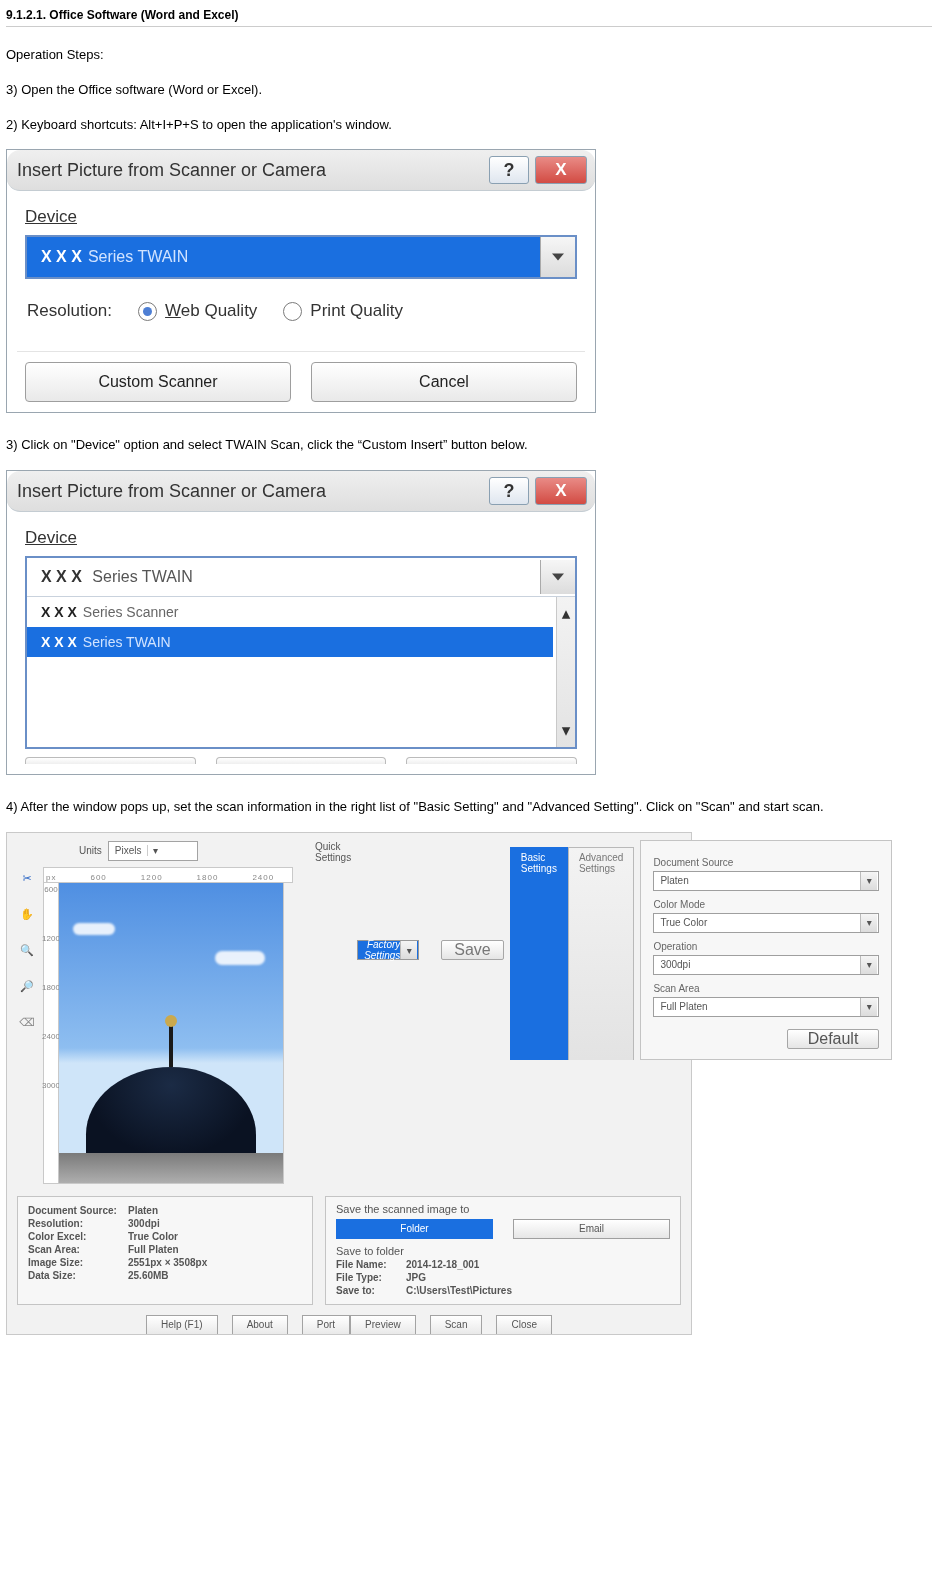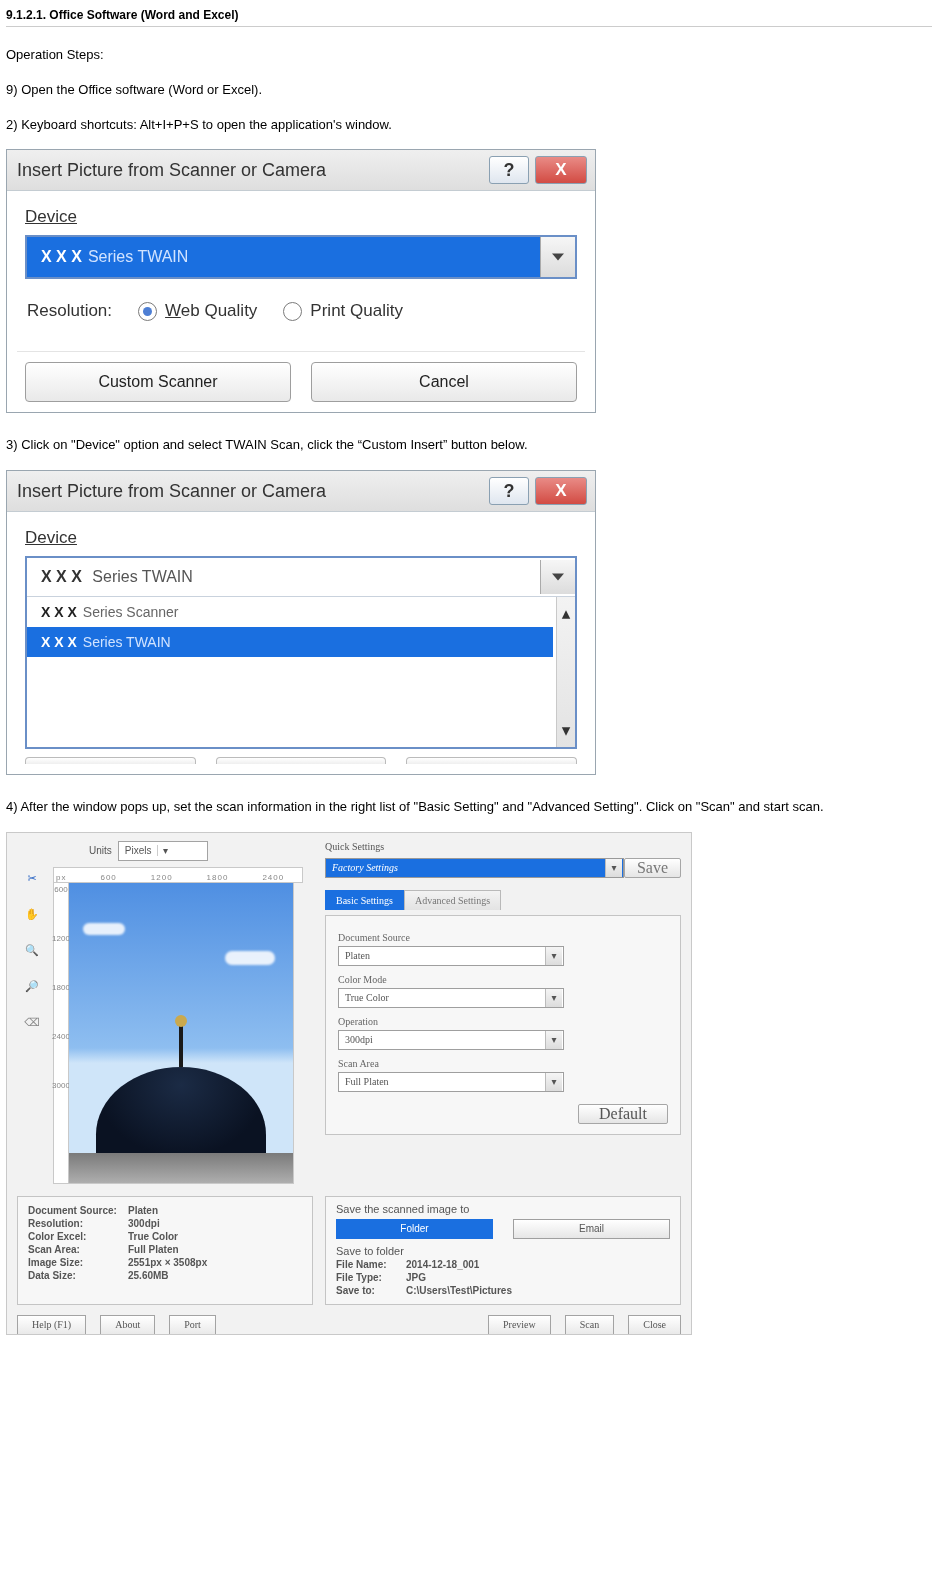--- a/index.html
+++ b/index.html
@@ -32,20 +32,21 @@
   }
   .dlg-titlebar {
     display: flex;
     align-items: center;
     justify-content: space-between;
     padding: 6px 8px 6px 10px;
     background: linear-gradient(#efefef, #dedede);
     border-bottom: 1px solid #c4ccd2;
     font-size: 18px;
     color: #333;
+    border-radius: 13px;
   }
   .dlg-titlebar-right {
     display: flex;
     gap: 6px;
   }
   .help-btn, .close-btn {
     width: 38px;
     height: 26px;
     border: 1px solid #8aa0b2;
     border-radius: 3px;
@@ -321,26 +322,25 @@
     bottom:0; left:0; right:0; height:30px;
     background: linear-gradient(#7a7a7a,#aeaeae);
   }
   .cloud { position:absolute; background:rgba(255,255,255,.85); border-radius:20px; filter:blur(1px); }
   .cloud.a{ top:40px; left:14px; width:42px; height:12px; }
   .cloud.b{ top:68px; right:18px; width:50px; height:14px; }
   .sp-right-col {
     flex: 1;
     padding-left: 16px;
     display:flex;
-    flex-direction:column;
+    flex-direction:row;
     gap: 6px;
-    font-family: Liberation Serif, serif;
   }
   .qs-label { font-size:10px; color:#555; }
-  .qs-row { display:flex; gap:0; align-items:center; }
+  .qs-row { display:flex; gap:22px; align-items:center;text-align:right; }
   .qs-combo {
     flex:1;
     height:18px;
     border:1px solid #999;
     background:#1a6fe0;
     color:#fff;
     display:flex;
     align-items:center;
     padding:0 18px 0 6px;
     font-size:10px;
@@ -419,41 +419,40 @@
   .fe-row{ display:flex; gap:20px; margin:4px 0 6px 0; }
   .fe-btn{
     flex:1; height:18px; font-size:10px;
     display:flex;align-items:center;justify-content:center;
     border:1px solid #9f9f9f;
     background:linear-gradient(#fff,#e6e6e6);
   }
   .fe-btn.active{ background:#1a6fe0; color:#fff; border-color:#1a6fe0; }
   .sp-bottom {
     display:flex;
-    justify-content:space-between;
+    justify-content:center;
     padding:2px 10px 0 10px;
-    font-family:Liberation Serif, serif;
   }
   .sp-bottom .grp { display:flex; gap:14px; }
   .bbtn {
     height:18px; padding:0 14px;
     font-size:10px;
     border:1px solid #a3a3a3;
     border-bottom:none;
     background:linear-gradient(#fff,#e9e9e9);
     display:flex;align-items:center;justify-content:center;
   }
 </style>
 </head>
 <body>
 
 <div class="section-title">9.1.2.1. Office Software (Word and Excel)</div>
 
 <div class="para">Operation Steps:</div>
-<div class="para">9) Open the Office software (Word or Excel).</div>
+<div class="para">3) Open the Office software (Word or Excel).</div>
 <div class="para">2) Keyboard shortcuts: Alt+I+P+S to open the application's window.</div>
 
 <div class="dlg">
   <div class="dlg-titlebar">
     <span>Insert Picture from Scanner or Camera</span>
     <span class="dlg-titlebar-right">
       <span class="help-btn">?</span>
       <span class="close-btn">X</span>
     </span>
   </div>

